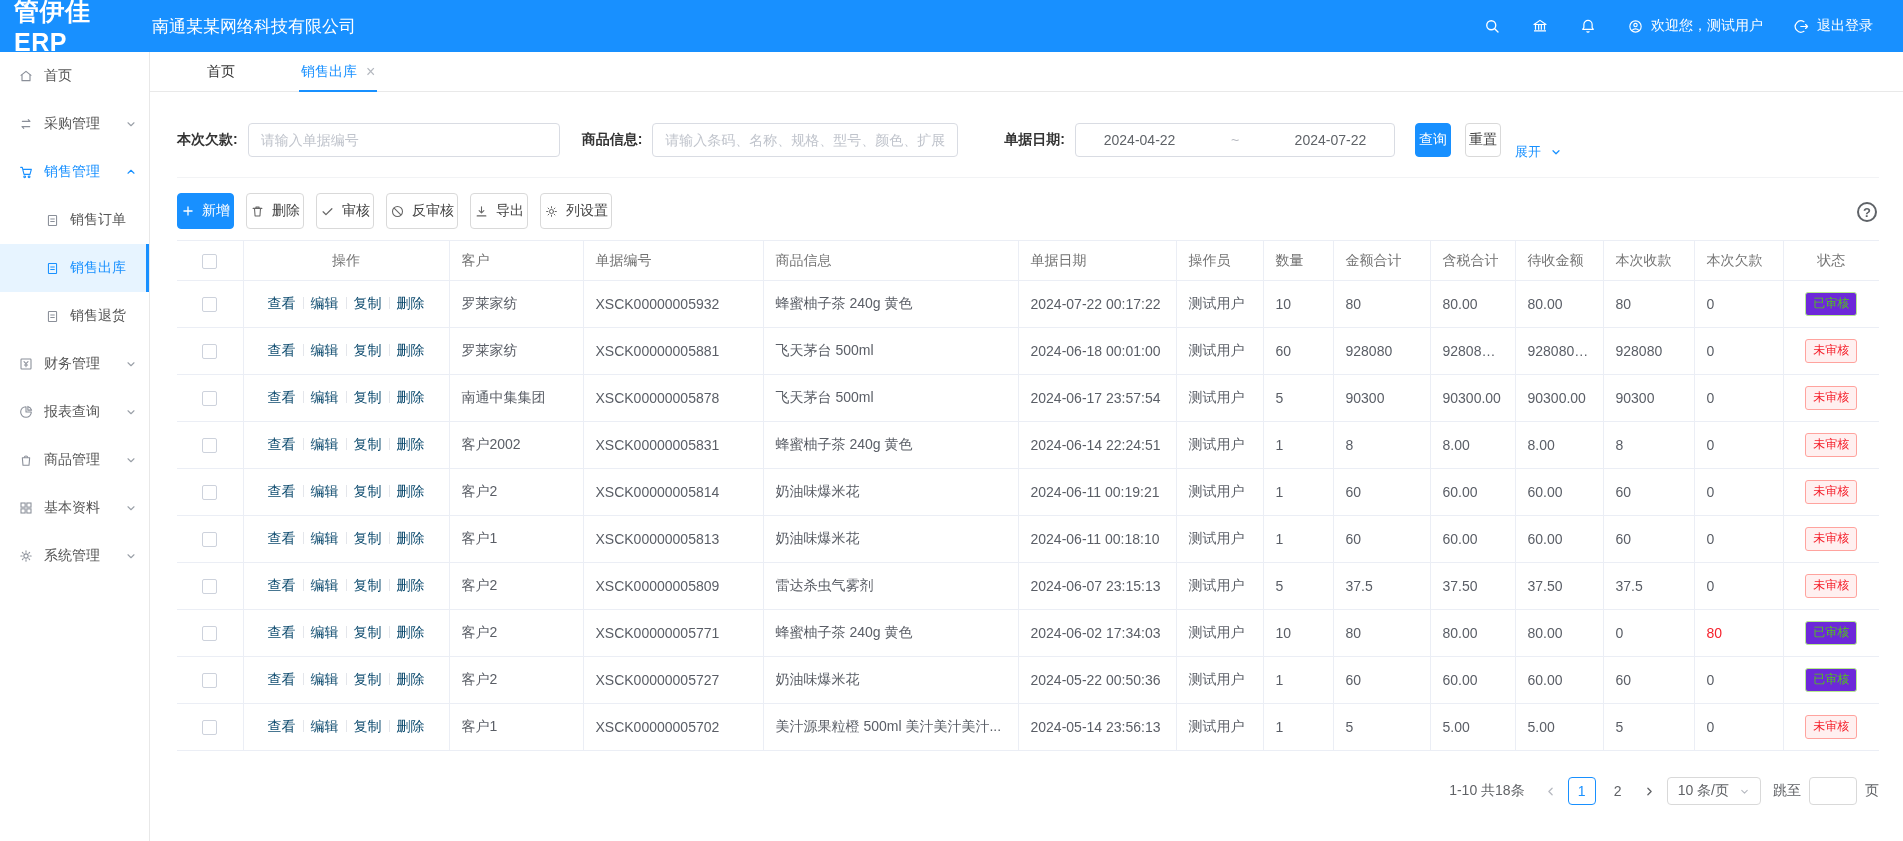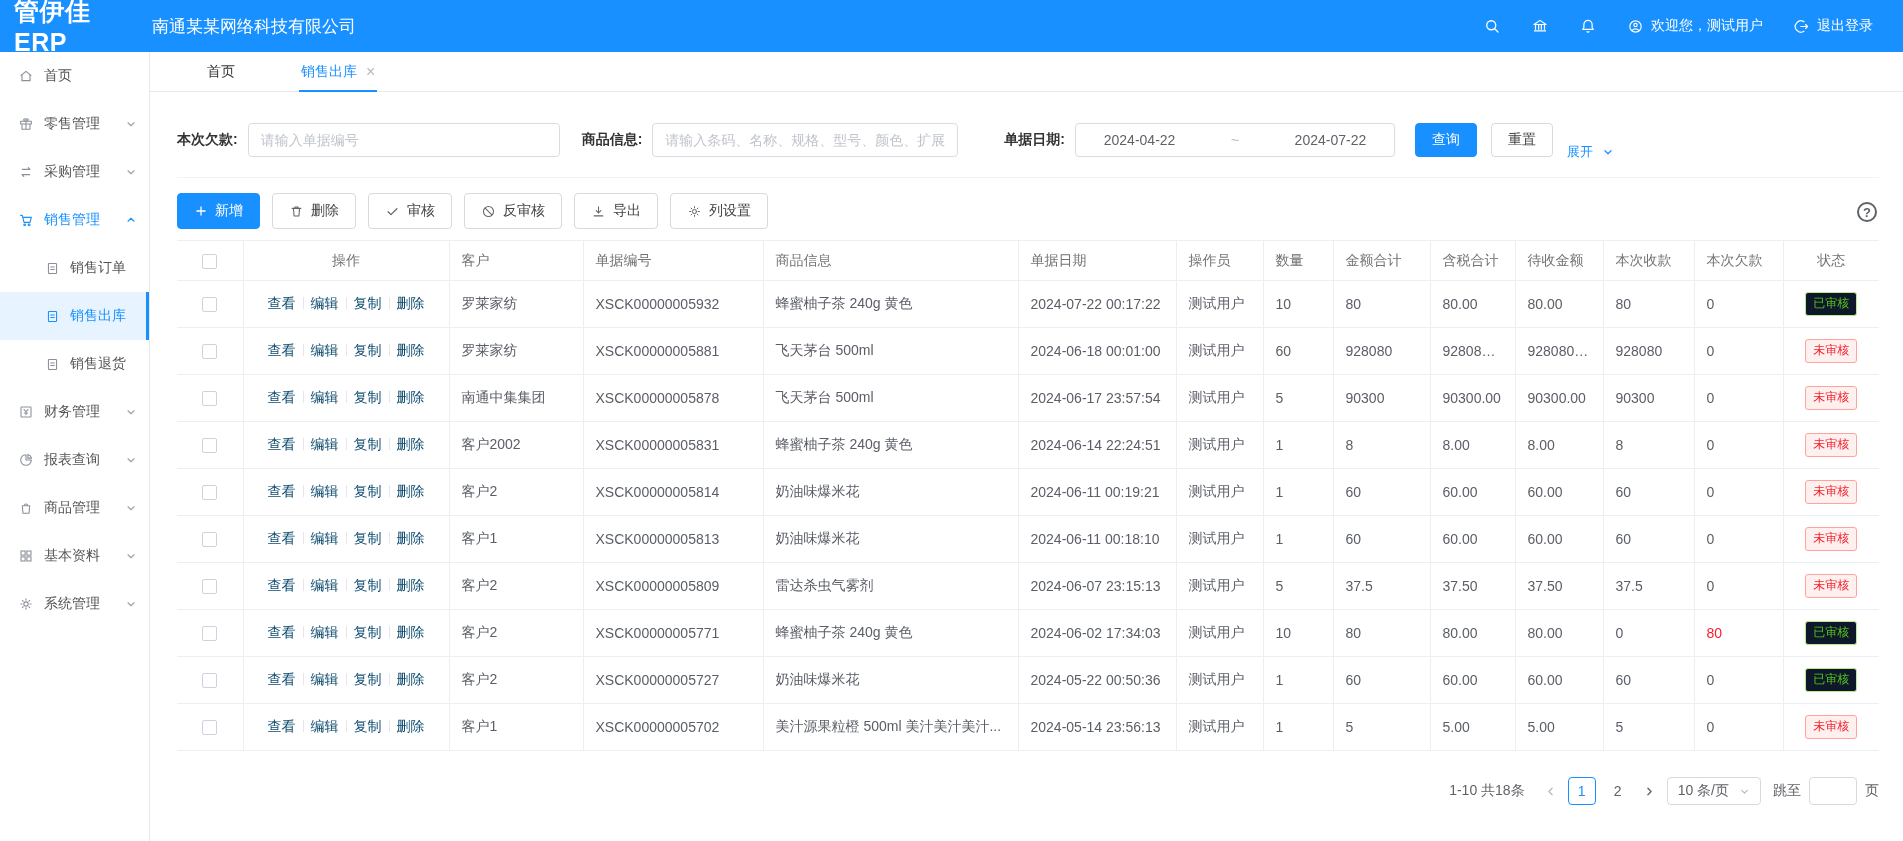--- a/index.html
+++ b/index.html
@@ -43,41 +43,41 @@
   .filterbar { display:flex; align-items:center; padding:27px 0 16px; border-bottom:1px solid #f2f3f5; }
   .fgroup { display:flex; align-items:center; }
   .flabel { font-size:14px; font-weight:bold; color:#333; margin-right:10px; white-space:nowrap; }
   .txt { height:34px; border:1px solid #d9dce3; border-radius:4px; padding:0 12px; font-size:14px; color:#333; outline:none; }
   .txt::placeholder { color:#c0c4cc; }
   .in-bill { width:312px; }
   .in-prod { width:306px; margin-right:24px; }
   .fgroup + .fgroup { margin-left:22px; }
   .daterange { width:320px; height:34px; border:1px solid #d9dce3; border-radius:4px; display:flex; align-items:center; justify-content:space-around; font-size:14px; color:#5f6368; cursor:pointer; }
   .fbtns { display:flex; align-items:center; margin-left:20px; gap:14px; }
-  .btn { height:34px; display:inline-flex; align-items:center; justify-content:center; gap:7px; padding:0 16px; border:1px solid #d9d9d9; border-radius:4px; background:#fff; font-size:14px; color:#444; cursor:pointer; white-space:nowrap; }
+  .btn { height:34px; display:inline-flex; align-items:center; justify-content:center; gap:7px; padding:0 3px; border:1px solid #d9d9d9; border-radius:4px; background:#fff; font-size:14px; color:#444; cursor:pointer; white-space:nowrap; }
   .btn.primary { background:#1890ff; border-color:#1890ff; color:#fff; }
   .linkblue { color:#1890ff; display:flex; align-items:center; gap:9px; font-size:13px; cursor:pointer;margin-top:24px; }
 
   .toolbar { display:flex; align-items:center; gap:12px; margin:15px 0 11px; position:relative; }
   .toolbar .btn { height:36px; }
   .toolbar .btn .bic { display:flex; color:#666; }
   .toolbar .btn.primary .bic { color:#fff; }
   .help { position:absolute; right:2px; top:9px; width:20px; height:20px; border:2px solid #5f6368; border-radius:50%; color:#5f6368; display:flex; align-items:center; justify-content:center; font-size:13px; font-weight:bold; cursor:pointer; }
 
   
   table { width:100%; border-collapse:collapse; table-layout:fixed; font-size:14px; color:#5a5e66; }
   thead th { height:40px; font-weight:400; color:#737373; text-align:left; padding:0 12px; border-top:1px solid #ebeef5; border-bottom:1px solid #ebeef5; white-space:nowrap; overflow:hidden; }
   tbody td { height:47px; padding:0 12px; border-bottom:1px solid #ebeef5; white-space:nowrap; overflow:hidden; text-overflow:ellipsis; }
   th:not(:first-child), td:not(:first-child) { border-left:1px solid #ebeef5; }
   .c-center { text-align:center; }
   .ops a { color:#0c4a6e; text-decoration:none; cursor:pointer; }
   .ops .sep { display:inline-block; width:1px; height:12px; background:#e4e6eb; margin:0 7px; vertical-align:-1px; }
   .checkbox { display:inline-block; width:15px; height:15px; border:1px solid #cdd2dc; border-radius:2px; background:#fff; vertical-align:middle; cursor:pointer; }
   .badge { display:inline-block; padding:3px 7px; font-size:12px; border-radius:3px; border:1px solid transparent; line-height:1.3; }
-  .badge[data-status="已审核"] { color:#52c41a; border-color:#b7eb8f; background:#0f172a; }
+  .badge[data-status="已审核"] { color:#52c41a; border-color:#b7eb8f; background:#6d28d9; }
   .badge[data-status="未审核"] { color:#f5222d; border-color:#ffa39e; background:#fff0f0; }
   td[data-red="true"] { color:#f5222d; }
 
   
   .pager { display:flex; align-items:center; justify-content:flex-end; gap:8px; margin-top:26px; color:#606266; font-size:14px; }
   .pg-total { margin-right:8px; }
   .pg-arrow { color:#b6b9c0; display:flex; align-items:center; padding:0 3px; cursor:pointer; }
   .pg-num { min-width:28px; height:28px; display:flex; align-items:center; justify-content:center; border-radius:4px; cursor:pointer; }
   .pg-num.active { border:1px solid #1890ff; color:#1890ff; }
   .pg-select { height:28px; border:1px solid #d9d9d9; border-radius:4px; display:flex; align-items:center; gap:10px; padding:0 10px; color:#606266; cursor:pointer; }
@@ -138,35 +138,20 @@
 
     <aside class="sidebar">
       <div class="side-item">
         <span class="ic">
             <svg width="16" height="16" viewBox="0 0 24 24" fill="none" stroke="currentColor" stroke-width="1.7" stroke-linejoin="round">
               <path d="M4 11.5L12 5l8 6.5"></path>
               <path d="M6 10.3V19h12v-8.7"></path>
             </svg>
           </span>
         <span class="lbl">首页</span>
-      </div>
-      <div class="side-item">
-        <span class="ic">
-            <svg width="16" height="16" viewBox="0 0 24 24" fill="none" stroke="currentColor" stroke-width="1.6" stroke-linejoin="round">
-              <rect x="4" y="8" width="16" height="4"></rect>
-              <path d="M6 12v8h12v-8M12 8v12"></path>
-              <path d="M12 8c-3.8 0-4.8-3.8-1.4-3.8C12 4.2 12 8 12 8zm0 0c3.8 0 4.8-3.8 1.4-3.8C12 4.2 12 8 12 8z"></path>
-            </svg>
-          </span>
-        <span class="lbl">零售管理</span>
-        <span class="chev">
-            <svg width="12" height="12" viewBox="0 0 24 24" fill="none" stroke="currentColor" stroke-width="2.2" stroke-linecap="round" stroke-linejoin="round">
-              <path d="M6 9.5l6 6 6-6"></path>
-            </svg>
-          </span>
       </div>
       <div class="side-item">
         <span class="ic">
             <svg width="16" height="16" viewBox="0 0 24 24" fill="none" stroke="currentColor" stroke-width="1.7" stroke-linecap="round" stroke-linejoin="round">
               <path d="M6.5 8H18l-2.6-2.6"></path>
               <path d="M17.5 16H6l2.6 2.6"></path>
             </svg>
           </span>
         <span class="lbl">采购管理</span>
         <span class="chev">

